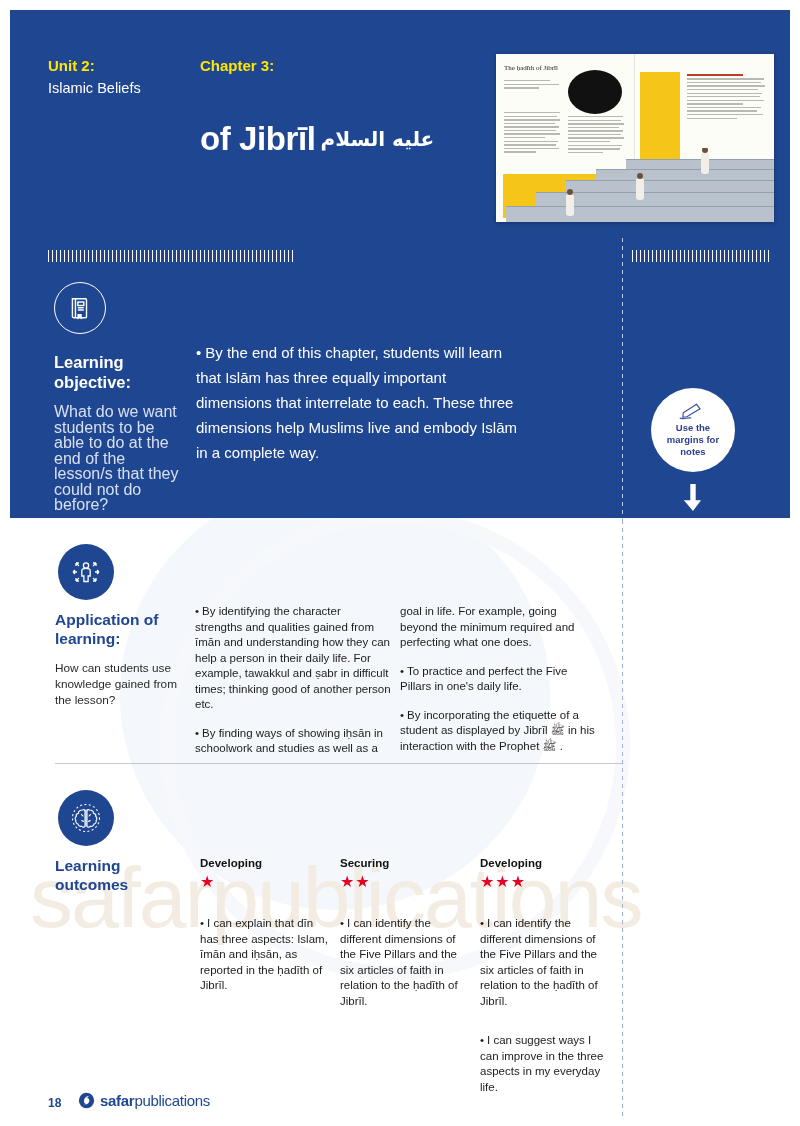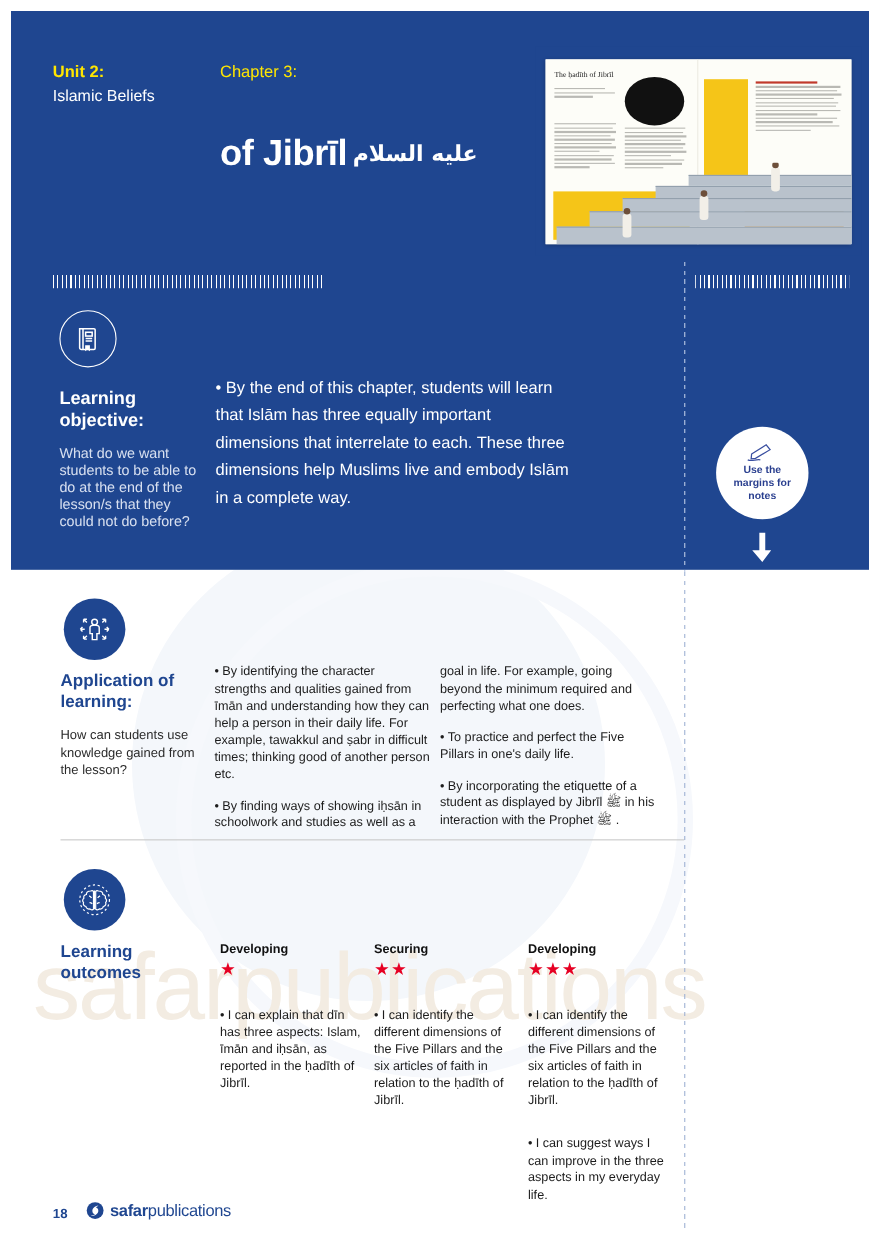--- a/index.html
+++ b/index.html
@@ -58,21 +58,21 @@
     width: 780px; height: 508px;
     background: #1f4690;
     z-index: 2;
   }
 
   .unit-block { position: absolute; left: 38px; top: 46px; width: 160px; }
   .unit-line1 { color: #ffe600; font-size: 15px; font-weight: bold; line-height: 19px; }
   .unit-line2 { color: #ffffff; font-size: 14.5px; line-height: 20px; margin-top: 3px; }
 
   .chapter-block { position: absolute; left: 190px; top: 46px; width: 290px; }
-  .chapter-kicker { color: #ffe600; font-size: 15px; font-weight: normal; line-height: 19px; }
+  .chapter-kicker { color: #ffe600; font-size: 15px; font-weight: bold; line-height: 19px; }
   .chapter-title {
     color: #ffffff; font-size: 33px; font-weight: bold;
     line-height: 38px; letter-spacing: -0.4px; margin-top: 7px;
   }
   .honorific {
     font-size: 20px; vertical-align: 4px; margin-left: 5px;
     font-family: "DejaVu Sans", sans-serif;
   }
 
   
@@ -137,21 +137,21 @@
     background: #1f4690;
     display: flex; align-items: center; justify-content: center;
   }
 
   .lo-block { position: absolute; left: 44px; top: 272px; width: 130px; z-index: 4; }
   .lo-heading {
     color: #ffffff; font-size: 16.5px; font-weight: bold;
     line-height: 20px; margin-top: 18px;
   }
   .lo-sub {
-    color: #d8e0f0; font-size: 13px; line-height: 15.5px; margin-top: 12px;
+    color: #d8e0f0; font-size: 16px; line-height: 15.5px; margin-top: 12px;
   }
 
   .lo-body {
     position: absolute; left: 186px; top: 330px; width: 330px; z-index: 4;
     color: #ffffff; font-size: 15px; line-height: 25px;
   }
   .lo-body .bullet { margin-right: 4px; }
 
   
   .notes-badge {

